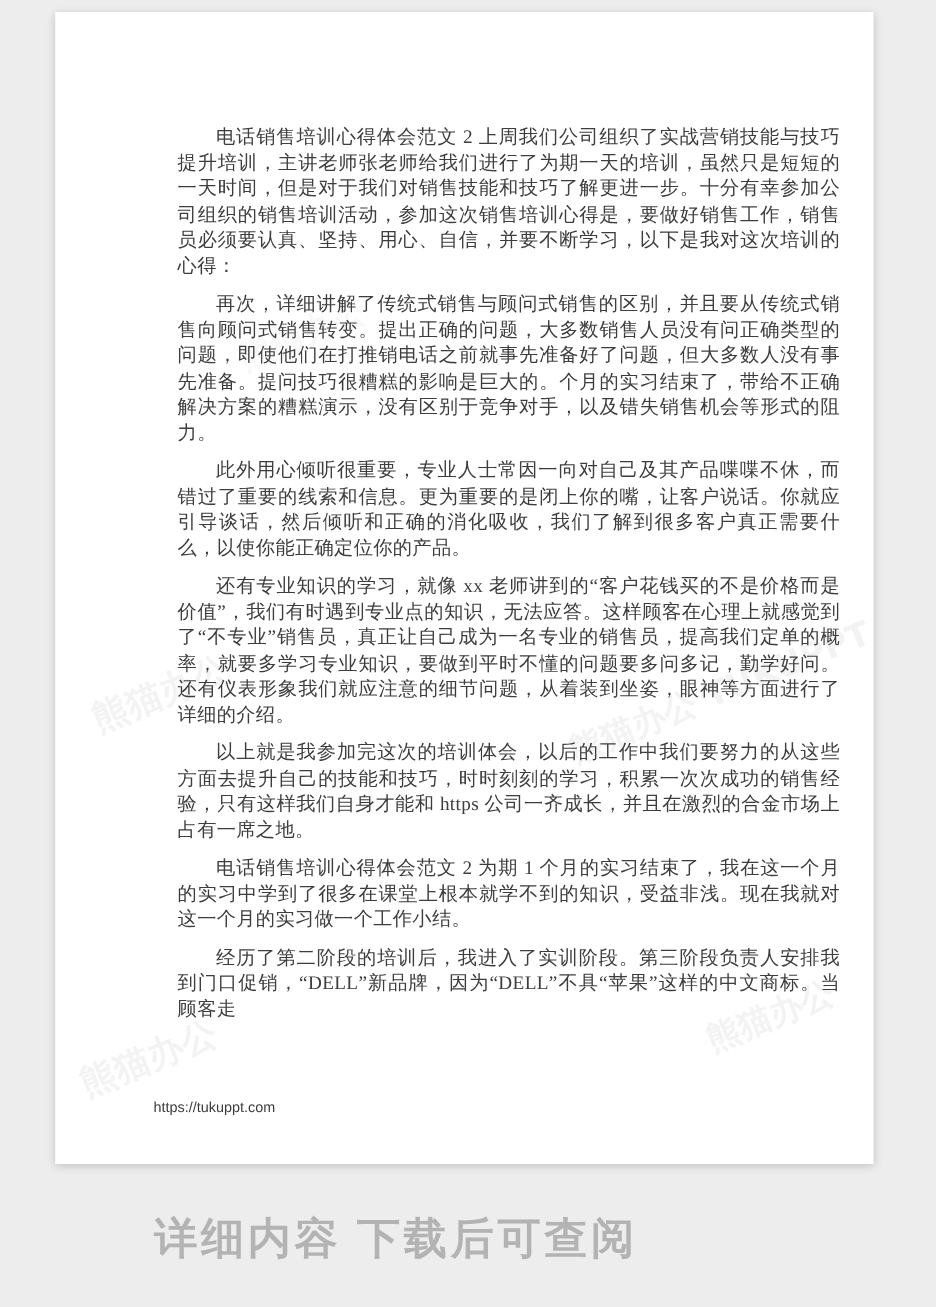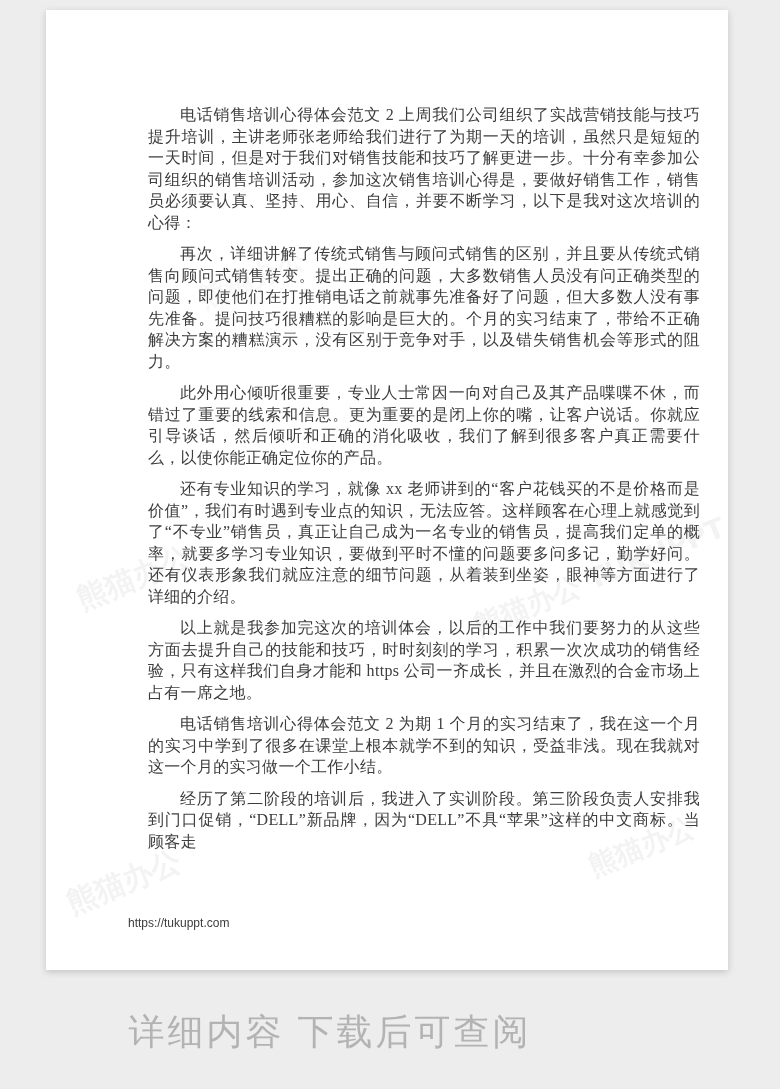--- a/index.html
+++ b/index.html
@@ -62,20 +62,21 @@
   .wm-2 { left: 420px; top: 548px; font-size: 28px; }
   .wm-3 { left: 18px;  top: 852px; font-size: 30px; }
   .wm-4 { left: 540px; top: 818px; font-size: 28px; }
   .wm-5 { left: 150px; top: 250px; font-size: 28px; color: rgba(120,120,120,0.05); }
   .bottom-banner {
     position: absolute;
     left: 0;
     top: 1008px;
     width: 660px;
     text-align: center;
+    font-weight: bold;
   }
   .bottom-banner-text {
     font-family: "Liberation Sans", "DejaVu Sans", sans-serif;
     font-size: 36px;
     color: #b3b3b3;
     letter-spacing: 3px;
   }
 </style>
 </head>
 <body>

